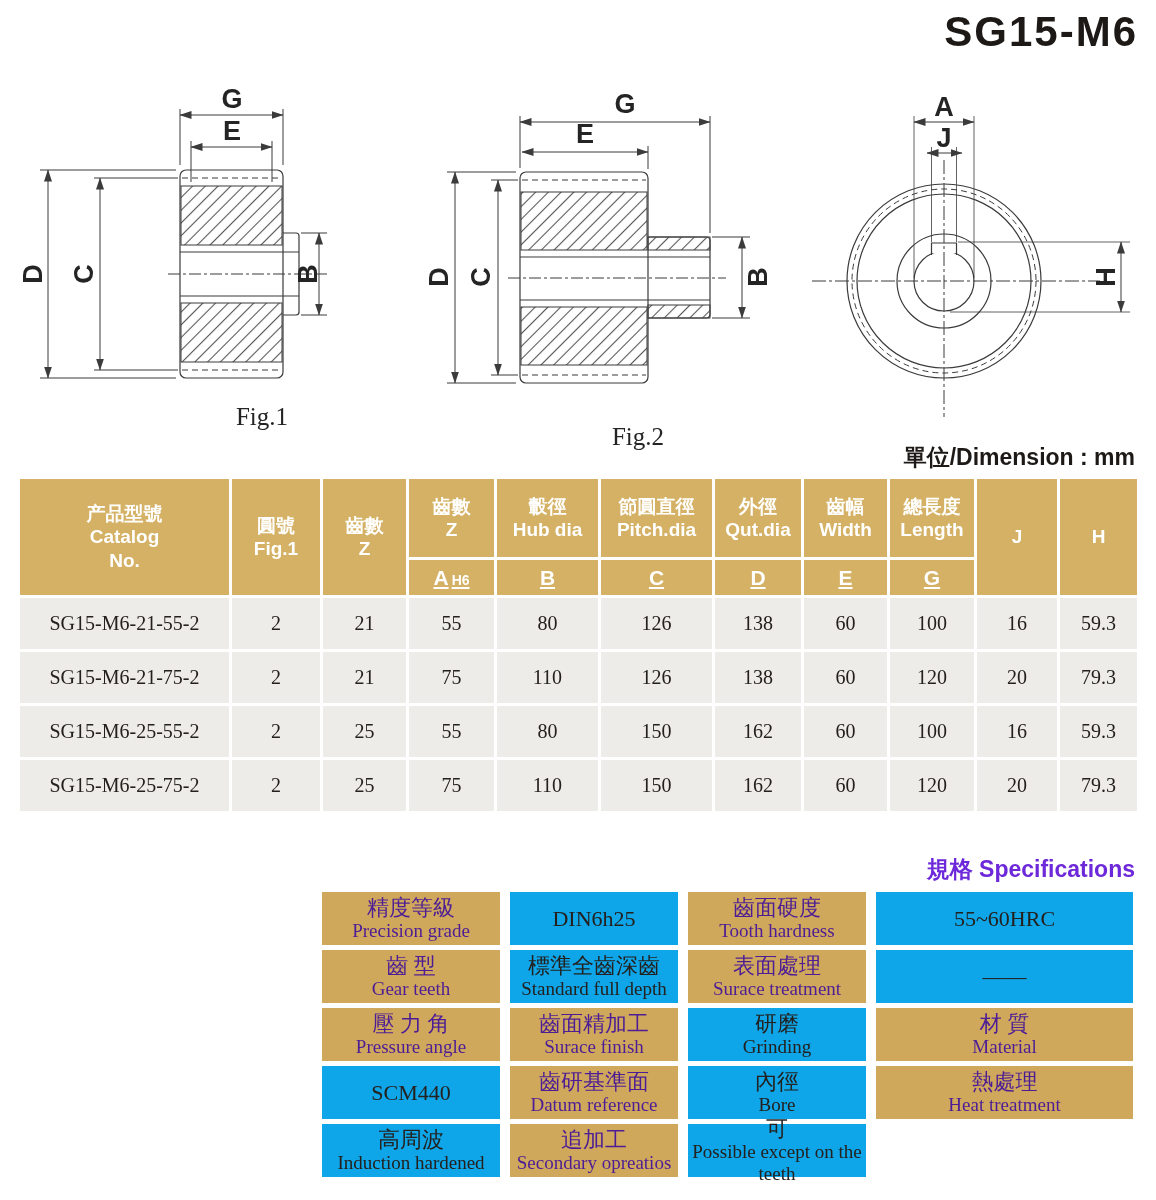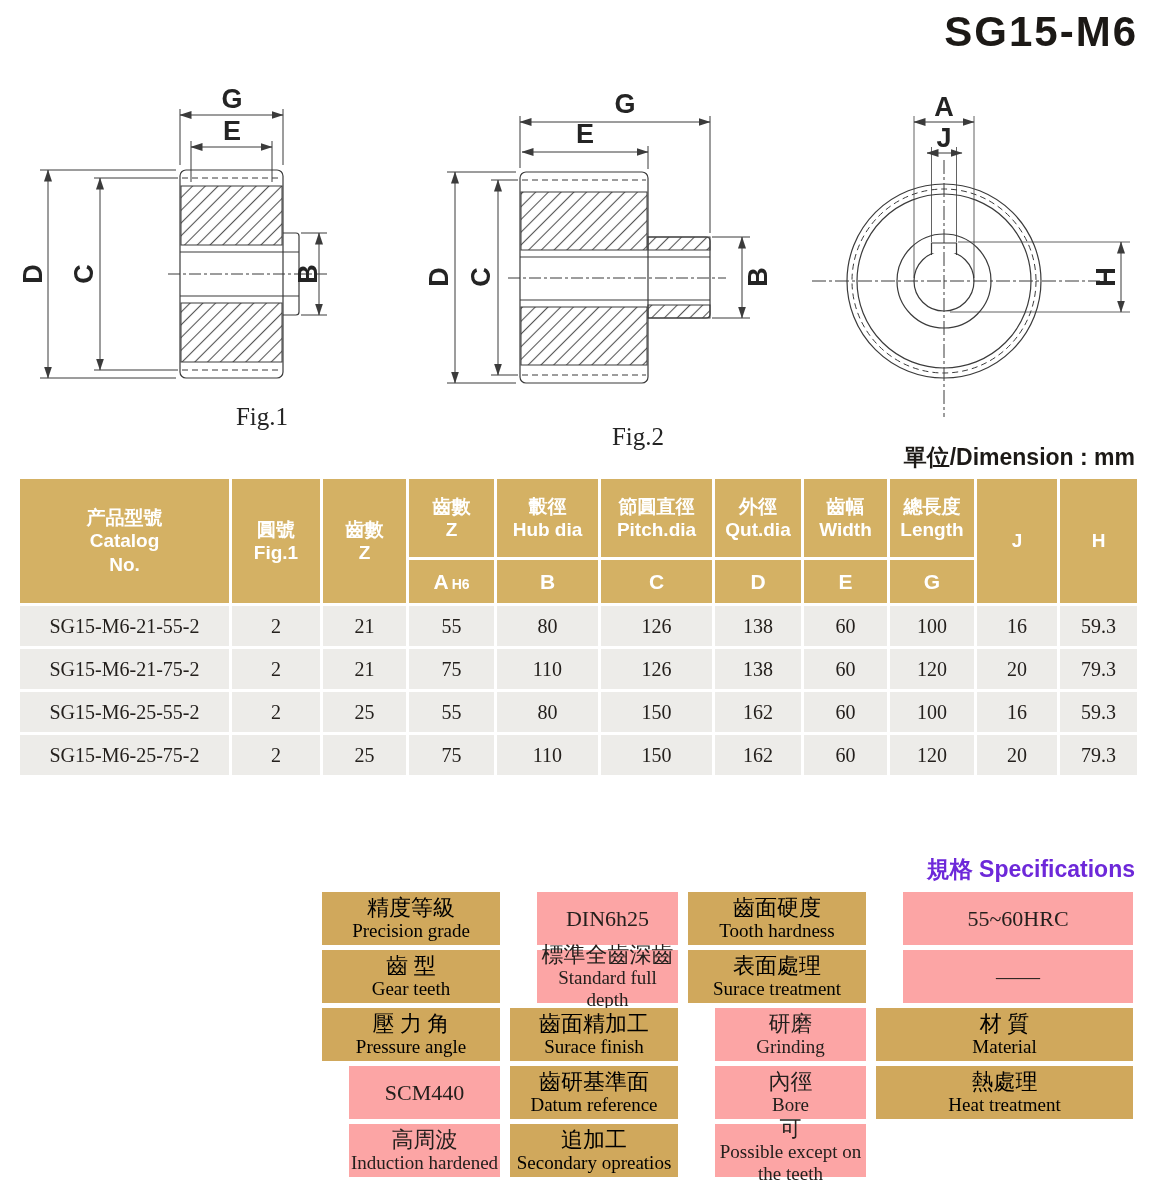--- a/index.html
+++ b/index.html
@@ -21,35 +21,35 @@
   #fig3{left:800px;top:75px;width:356px;height:400px;}
   
   .unit-label{position:absolute;top:442px;right:21px;font-size:23px;font-weight:bold;color:#1c1916;}
   .spec-title{position:absolute;top:854px;right:21px;font-size:23px;font-weight:bold;color:#6d28d9;}
   
   table.dim-table{position:absolute;left:17px;top:476px;width:1123px;
                   border-collapse:separate;border-spacing:3px;table-layout:fixed;}
   table.dim-table th{background:#D4B164;color:#fff;font-weight:bold;vertical-align:middle;
                      text-align:center;padding:0;line-height:1.22;font-size:19px;}
   table.dim-table tr.hrow1 th{height:78px;}
-  table.dim-table tr.hrow2 th{height:43px;font-size:21px;}
+  table.dim-table tr.hrow2 th{height:35px;font-size:21px;text-decoration:underline;}
   table.dim-table th .zh{display:block;font-size:19px;}
   table.dim-table th .en{display:block;font-size:19px;}
   table.dim-table th .big{font-size:21px;}
   table.dim-table th .tol{font-size:14px;margin-left:3px;}
   table.dim-table td{background:#EDECE9;color:#24201d;text-align:center;vertical-align:middle;
-                     height:40px;padding:0;font-family:"Liberation Serif",serif;font-size:20px;}
+                     height:25px;padding:13px;font-family:"Liberation Serif",serif;font-size:20px;}
   
   .spec-table{position:absolute;left:322px;top:892px;display:grid;
               grid-template-columns:178px 168px 178px 257px;
               grid-auto-rows:53px;column-gap:10px;row-gap:5px;}
   .spec-cell{display:flex;flex-direction:column;align-items:center;justify-content:center;
              text-align:center;font-family:"Liberation Serif",serif;line-height:1.15;}
-  .spec-cell.label{background:#D0A85C;color:#000000;}
-  .spec-cell.value{background:#fca5a5;color:#24201d;margin-left:27px;}
+  .spec-cell.label{background:#D0A85C;color:#4c1d95;}
+  .spec-cell.value{background:#0ea5e9;color:#24201d;}
   .spec-cell .zh{font-size:22px;}
   .spec-cell .en{font-size:19px;text-align:center;}
   .spec-cell span:empty{display:none;}
 </style>
 </head>
 <body>
 
 <div class="page">
 
   <div class="page-title">SG15-M6</div>

